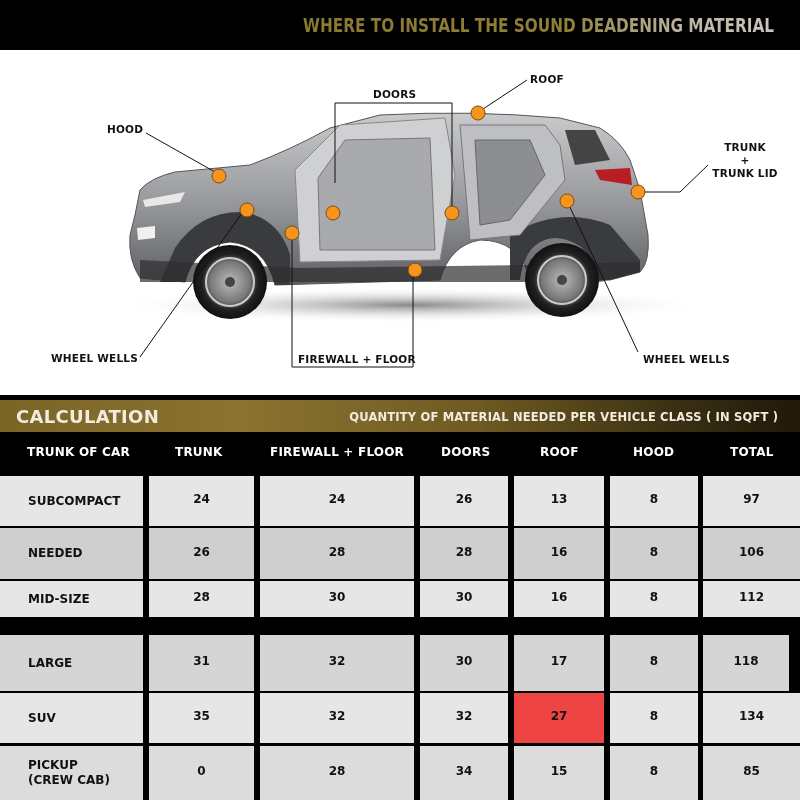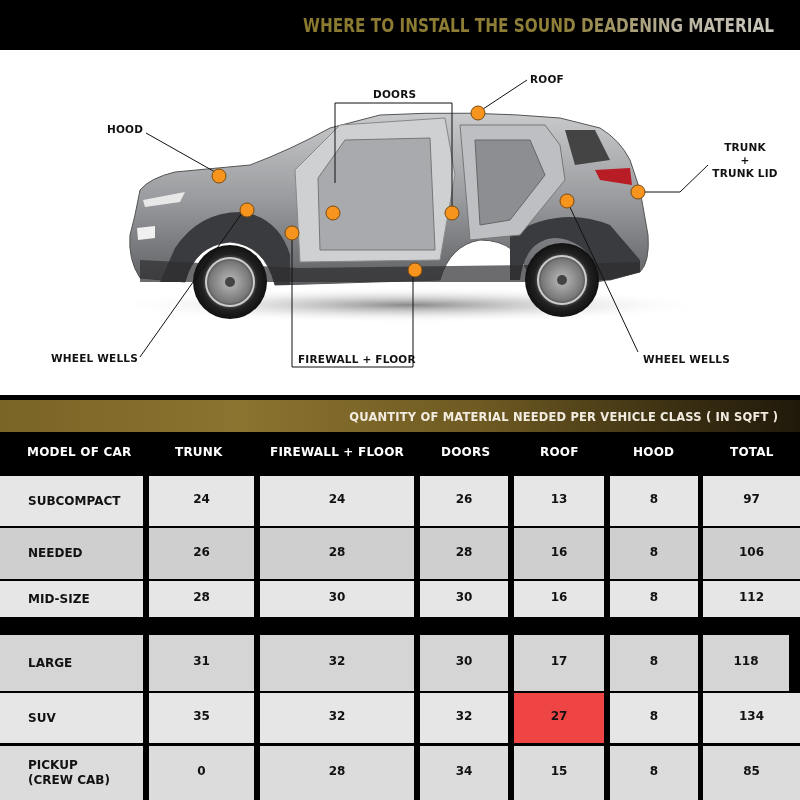--- a/index.html
+++ b/index.html
@@ -104,25 +104,26 @@
     <div>TRUNK</div>
     <div>+</div>
     <div>TRUNK LID</div>
   </div>
   <div class="label" style="left:51px;top:302px;">WHEEL WELLS</div>
   <div class="label" style="left:298px;top:303px;">FIREWALL + FLOOR</div>
   <div class="label" style="left:643px;top:303px;">WHEEL WELLS</div>
 </div>
 
 <div class="calc-bar">
+  <div class="calc-title">CALCULATION</div>
   <div class="calc-sub">QUANTITY OF MATERIAL NEEDED PER VEHICLE CLASS ( IN SQFT )</div>
 </div>
 
 <div class="table-head">
-  <div class="th" style="left:27px;">MODEL OF CAR</div>
+  <div class="th" style="left:27px;">TRUNK OF CAR</div>
   <div class="th" style="left:175px;">TRUNK</div>
   <div class="th" style="left:270px;">FIREWALL + FLOOR</div>
   <div class="th" style="left:441px;">DOORS</div>
   <div class="th" style="left:540px;">ROOF</div>
   <div class="th" style="left:633px;">HOOD</div>
   <div class="th" style="left:730px;">TOTAL</div>
 </div>
 
 <div id="rows">
     <div class="row" style="top: 476px; height: 50px;">

